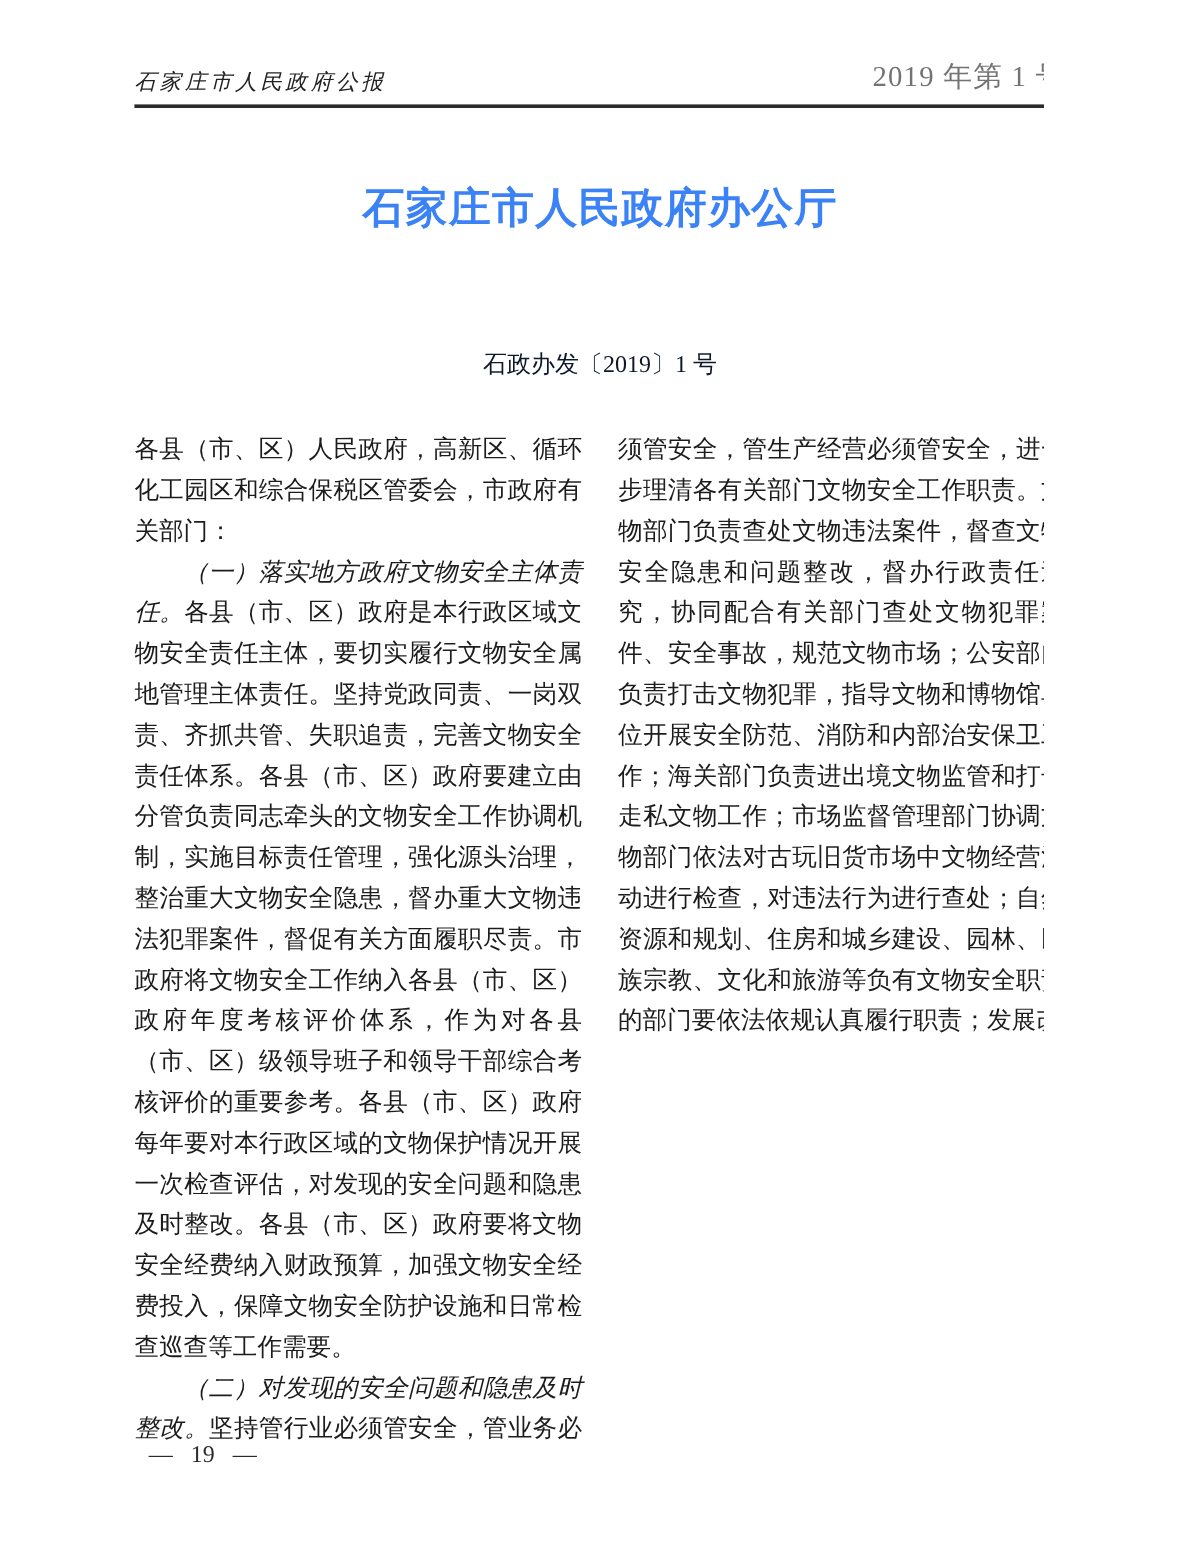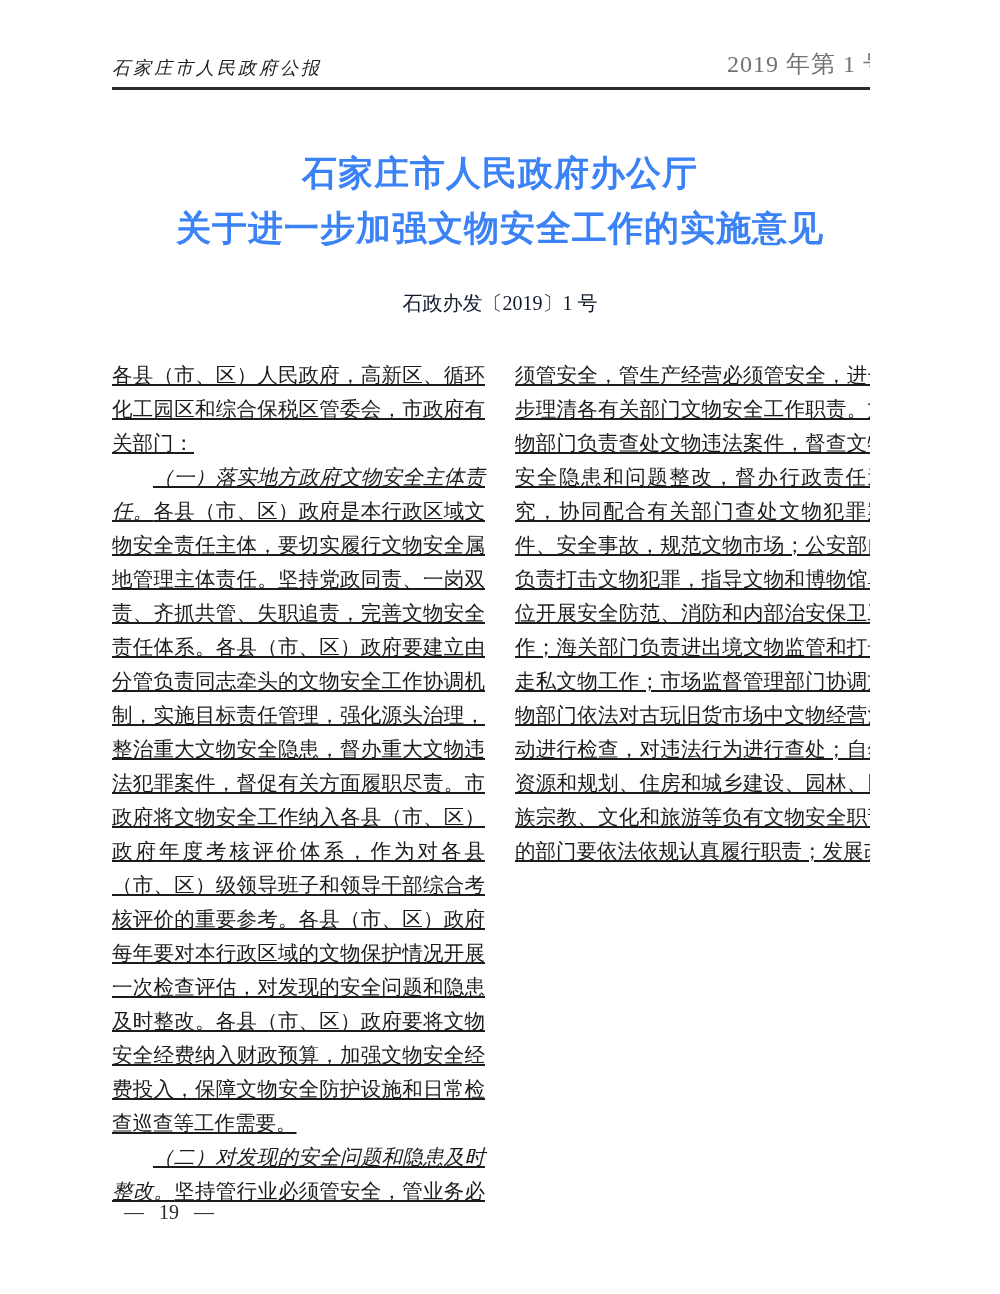--- a/index.html
+++ b/index.html
@@ -83,21 +83,20 @@
     font-size: 20.5px;
     line-height: 34px;
     text-align: justify;
     text-justify: inter-character;
     color: #1c1c1c;
   }
   .para {
     margin: 0;
     padding: 0;
     text-indent: 2em;
-    text-decoration: underline;
   }
   .para.salutation {
     text-indent: 0;
   }
   .para.heading {
     font-family: "Liberation Sans", "DejaVu Sans", sans-serif;
     font-weight: bold;
     color: #121212;
   }
   .run.kai {
@@ -125,21 +124,20 @@
   <div class="masthead">
     <div class="masthead-row">
       <span class="gazette-name">石家庄市人民政府公报</span>
       <span class="issue-no">2019 年第 1 号</span>
     </div>
     <div class="header-rule"></div>
   </div>
 
   <div class="doc-title">
     <div>石家庄市人民政府办公厅</div>
-    <div>关于进一步加强文物安全工作的实施意见</div>
   </div>
 
   <div class="doc-number">石政办发〔2019〕1 号</div>
 
   <div class="columns">
       <p class="para salutation"><span class="run song">各县（市、区）人民政府，高新区、循环化工园区和综合保税区管委会，市政府有关部门：</span></p>
       <p class="para indent"><span class="run kai">（一）落实地方政府文物安全主体责任。</span><span class="run song">各县（市、区）政府是本行政区域文物安全责任主体，要切实履行文物安全属地管理主体责任。坚持党政同责、一岗双责、齐抓共管、失职追责，完善文物安全责任体系。各县（市、区）政府要建立由分管负责同志牵头的文物安全工作协调机制，实施目标责任管理，强化源头治理，整治重大文物安全隐患，督办重大文物违法犯罪案件，督促有关方面履职尽责。市政府将文物安全工作纳入各县（市、区）政府年度考核评价体系，作为对各县（市、区）级领导班子和领导干部综合考核评价的重要参考。各县（市、区）政府每年要对本行政区域的文物保护情况开展一次检查评估，对发现的安全问题和隐患及时整改。各县（市、区）政府要将文物安全经费纳入财政预算，加强文物安全经费投入，保障文物安全防护设施和日常检查巡查等工作需要。</span></p>
       <p class="para indent"><span class="run kai">（二）对发现的安全问题和隐患及时整改。</span><span class="run song">坚持管行业必须管安全，管业务必须管安全，管生产经营必须管安全，进一步理清各有关部门文物安全工作职责。文物部门负责查处文物违法案件，督查文物安全隐患和问题整改，督办行政责任追究，协同配合有关部门查处文物犯罪案件、安全事故，规范文物市场；公安部门负责打击文物犯罪，指导文物和博物馆单位开展安全防范、消防和内部治安保卫工作；海关部门负责进出境文物监管和打击走私文物工作；市场监督管理部门协调文物部门依法对古玩旧货市场中文物经营活动进行检查，对违法行为进行查处；自然资源和规划、住房和城乡建设、园林、民族宗教、文化和旅游等负有文物安全职责的部门要依法依规认真履行职责；发展改</span></p>
     </div>
 

